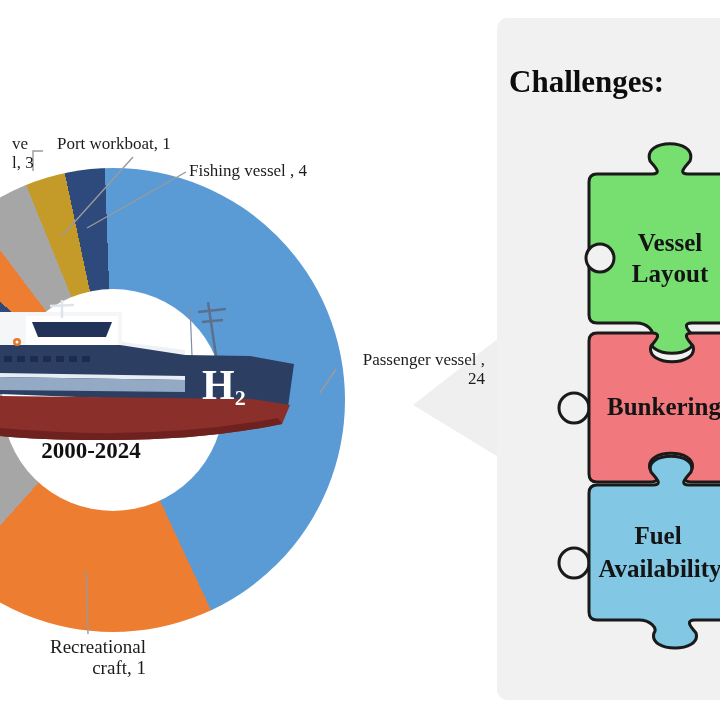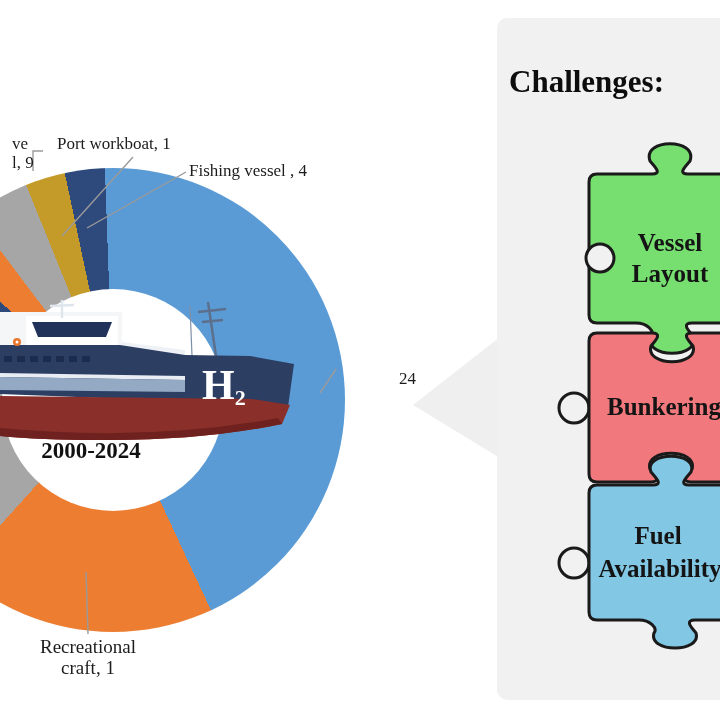--- a/index.html
+++ b/index.html
@@ -11,21 +11,21 @@
   #donut{
     position:absolute;left:-119px;top:168px;width:464px;height:464px;
     border-radius:50%;
   }
   #donut-hole{
     position:absolute;left:2px;top:289px;width:222px;height:222px;
     border-radius:50%;background:#ffffff;
   }
   #left-svg{position:absolute;left:0;top:0;width:500px;height:720px;}
   .callout{
-    position:absolute;color:#1c1c1c;text-align:center;line-height:1.12;
+    position:absolute;color:#1c1c1c;text-align:right;line-height:1.12;
     font-size:17px;white-space:nowrap;
   }
   #lbl-port{left:57px;top:134px;}
   #lbl-fishing{left:189px;top:161px;}
   #lbl-passenger{left:330px;top:350px;width:155px;}
   #lbl-recreational{left:30px;top:636px;width:116px;font-size:19px;}
   #lbl-truncated{left:12px;top:134px;text-align:left;font-size:17px;}
   #center-period{
     position:absolute;left:0px;top:438px;width:182px;text-align:center;
     font-size:23px;font-weight:bold;color:#111;letter-spacing:0px;
@@ -98,26 +98,26 @@
 
     <path d="M0,396 L252,399 L290,405 L282,424 Q200,441 100,440 Q40,440 0,436 Z" fill="#8a2f2a"></path>
     <path d="M0,428 Q150,442 278,418 L282,424 Q200,441 100,440 Q40,440 0,436 Z" fill="#6e211e"></path>
 
     <text x="202" y="399" font-size="42" font-weight="bold" fill="#ffffff" font-family="Liberation Serif, DejaVu Serif, serif"><tspan>H</tspan><tspan font-size="22" dy="6">2</tspan></text>
   </g>
 </svg>
 
 <div class="callout" id="lbl-truncated">
   <span>ve</span><br>
-  <span>l, 9</span>
+  <span>l, 3</span>
 </div>
 <div class="callout" id="lbl-port">Port workboat, 1</div>
 <div class="callout" id="lbl-fishing">Fishing vessel , 4</div>
 <div class="callout" id="lbl-passenger">
-  <br>
+  <span>Passenger vessel ,</span><br>
   <span>24</span>
 </div>
 <div class="callout" id="lbl-recreational">
   <span>Recreational</span><br>
   <span>craft, 1</span>
 </div>
 <div id="center-period">2000-2024</div>
 
 <div id="panel"></div>
 <div id="panel-title">Challenges:</div>

